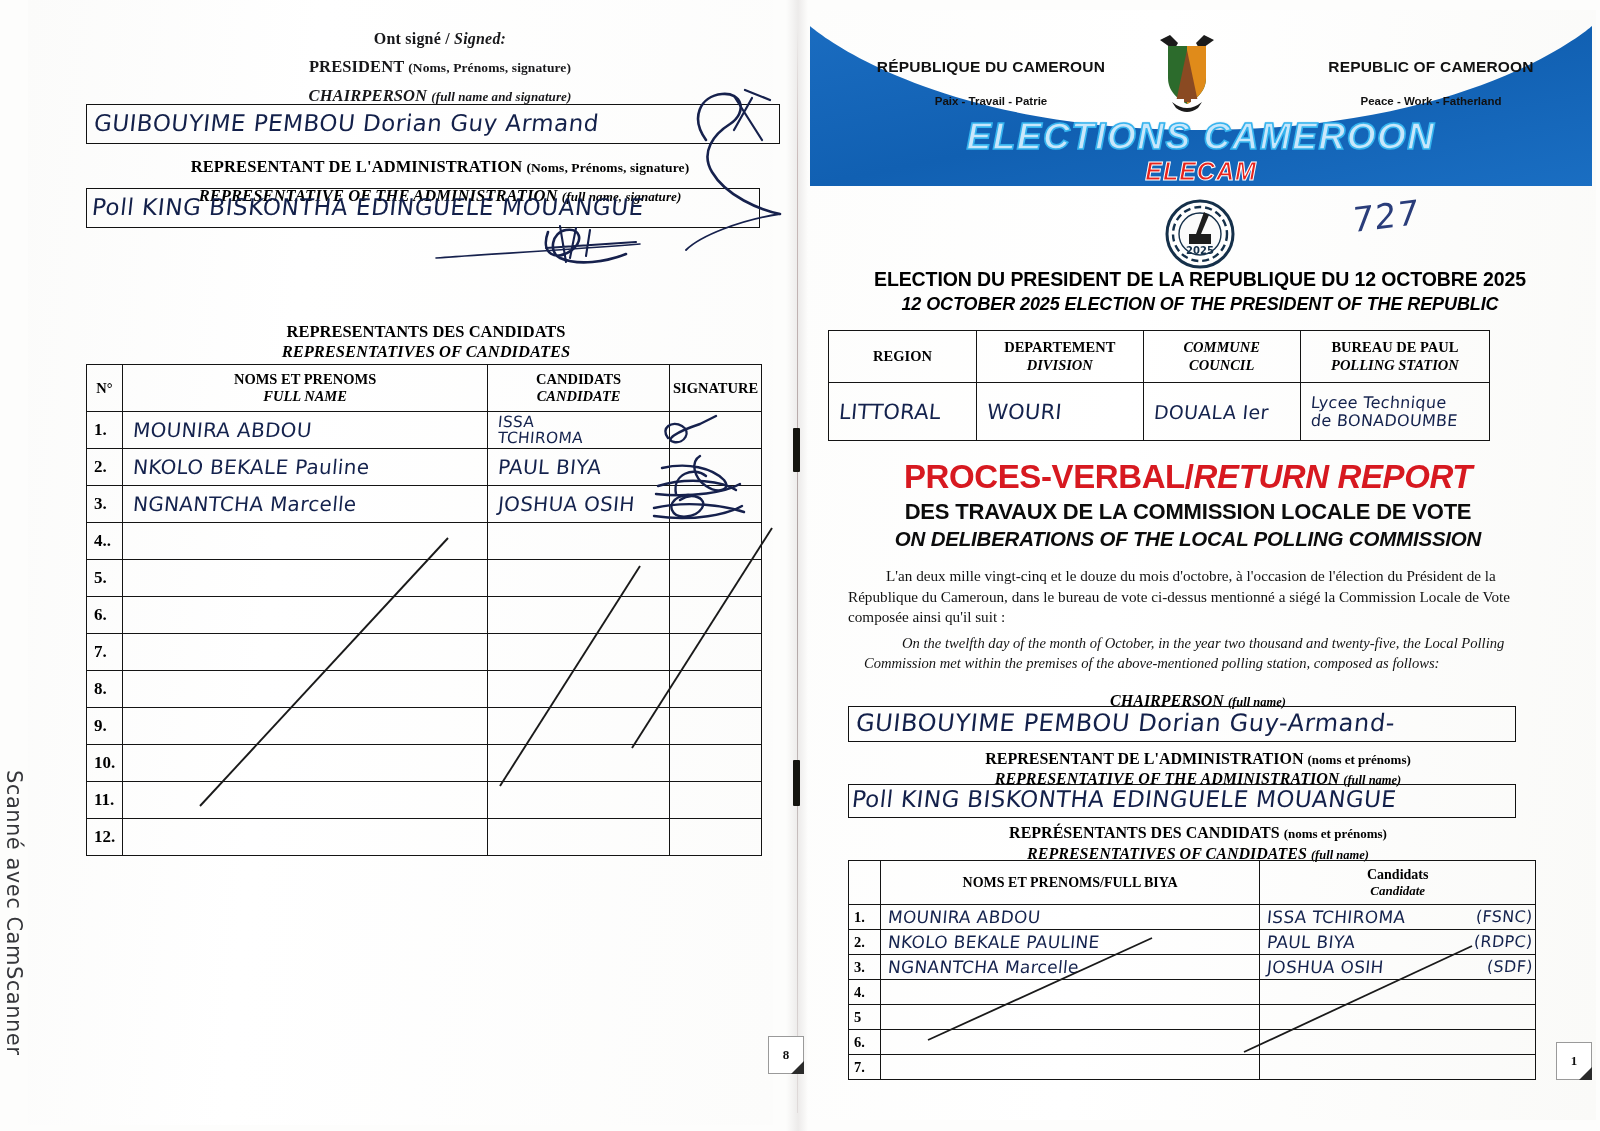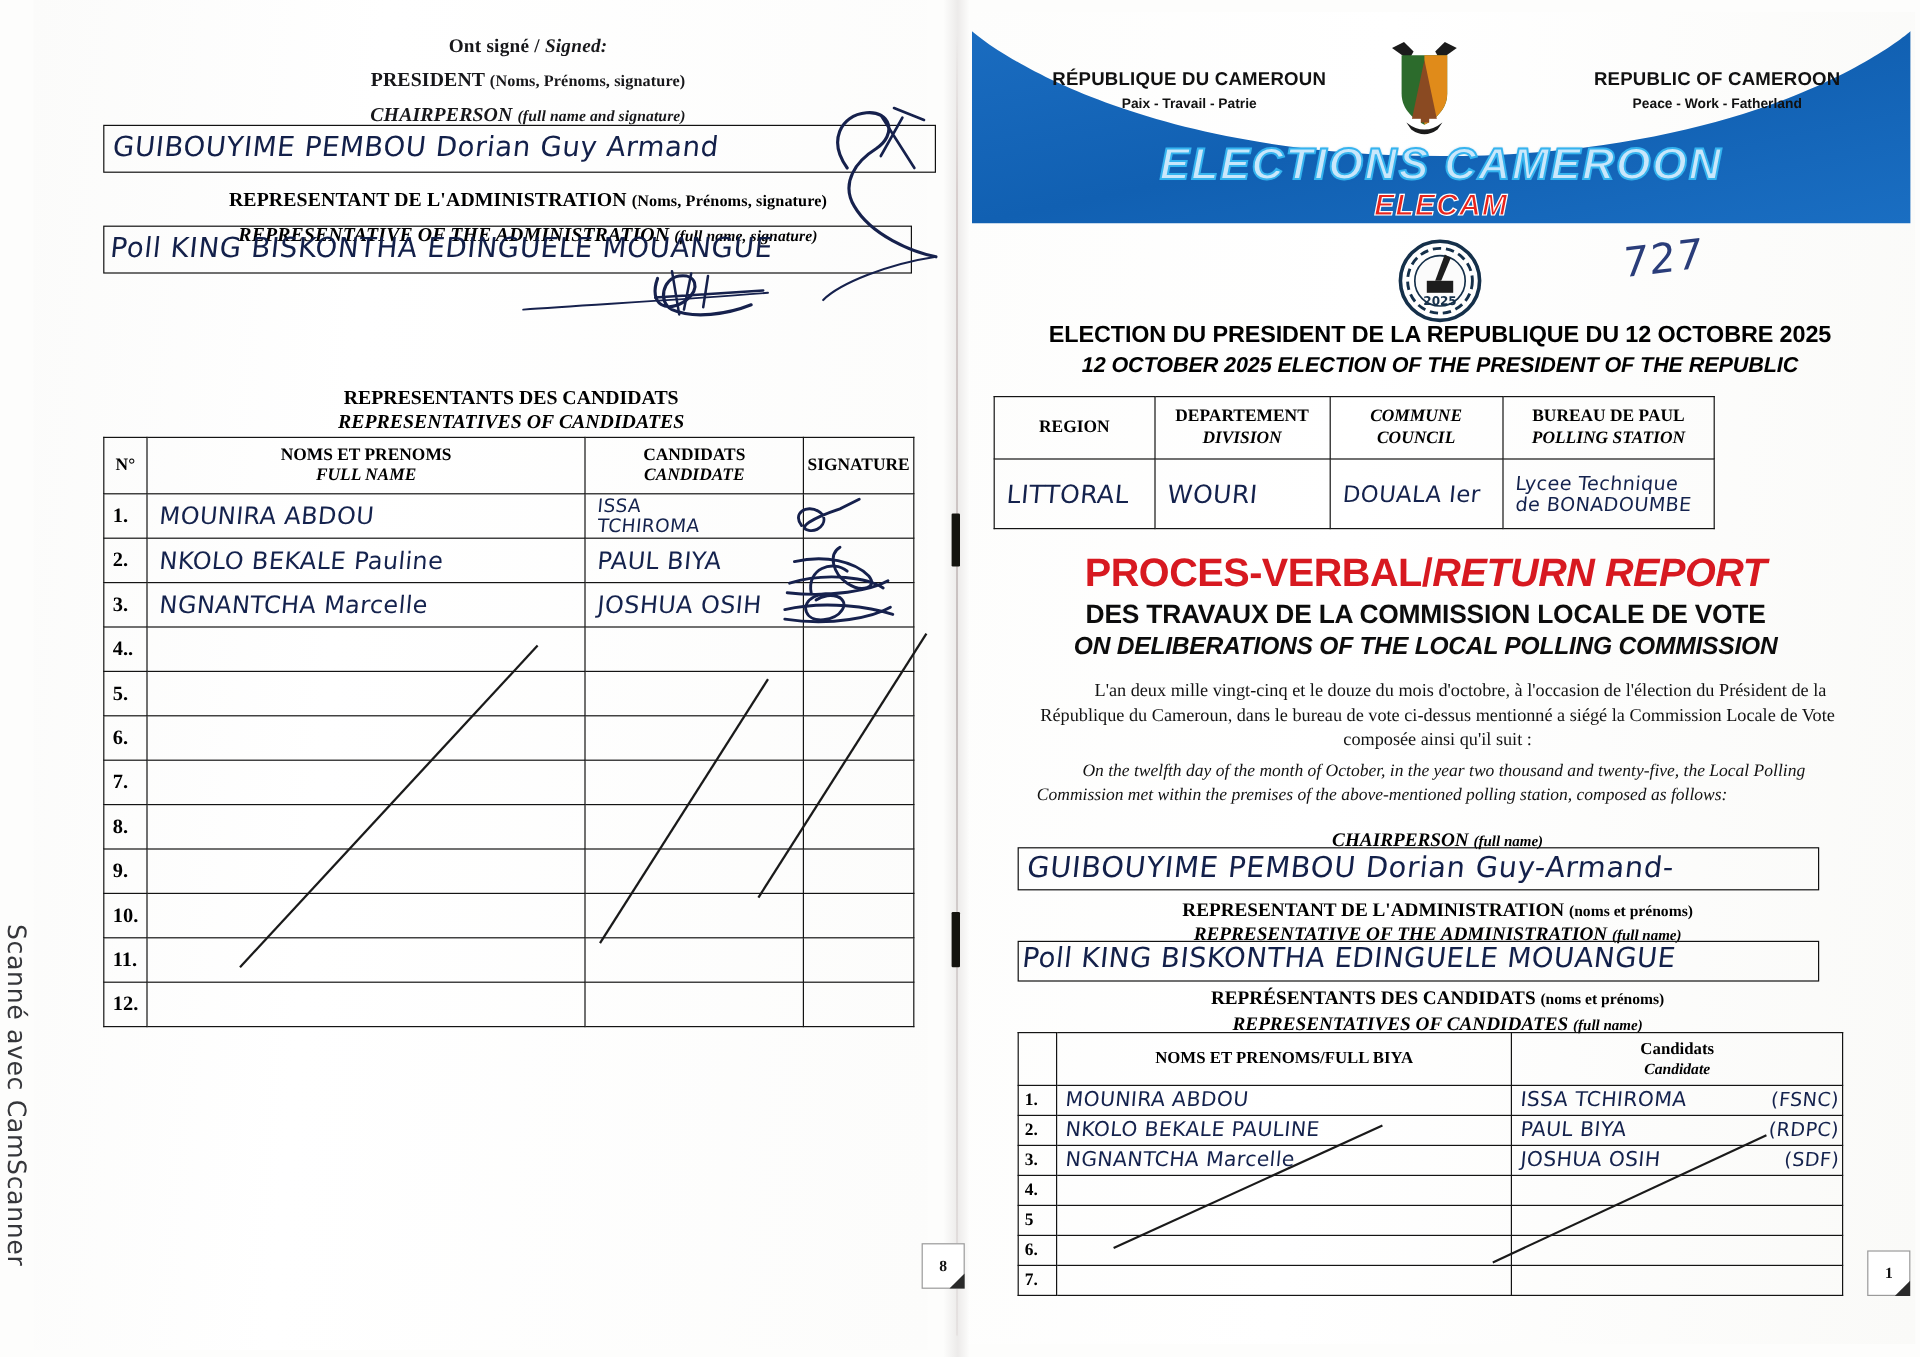--- a/index.html
+++ b/index.html
@@ -125,21 +125,21 @@
     position: absolute; left: 806px; top: 18px; width: 790px; height: 182px;
     overflow: hidden;
   }
   .banner .bg { position:absolute; inset:0; }
   .rep-fr, .rep-en {
     position: absolute; top: 40px; text-align: center; color: #111;
   }
   .rep-fr { left: 60px; width: 250px; }
   .rep-en { left: 500px; width: 250px; }
   .rep-fr .t, .rep-en .t { font-size: 15.5px; font-weight: bold; font-family:"Liberation Sans",sans-serif; letter-spacing:.2px;}
-  .rep-fr .m, .rep-en .m { font-size: 11.5px; font-weight: bold; margin-top: 5px; font-family:"Liberation Sans",sans-serif;}
+  .rep-fr .m, .rep-en .m { font-size: 11.5px; font-weight: bold; margin-top: 19px; font-family:"Liberation Sans",sans-serif;}
 
   .arms { position: absolute; left: 348px; top: 12px; width: 66px; height: 82px; }
 
   .ec-title {
     position: absolute; left: 0; top: 98px; width: 790px; text-align: center;
     font-family: "Liberation Sans", sans-serif;
     font-size: 37px; font-weight: bold; font-style: italic;
     letter-spacing: 1.5px;
     color: #c9e7fb;
     -webkit-text-stroke: 1.6px #35b4ef;
@@ -159,21 +159,21 @@
     font-size: 34px; transform: rotate(-7deg) skewX(-8deg); letter-spacing: 1px;
   }
 
   .r-elec-title {
     position: absolute; left: 830px; top: 268px; width: 740px; text-align: center;
     font-family: "Liberation Sans", sans-serif;
   }
   .r-elec-title .fr { font-size: 19.5px; font-weight: bold; letter-spacing: -.1px; }
   .r-elec-title .en { font-size: 18px; font-weight: bold; font-style: italic; margin-top: 3px; letter-spacing:-.1px;}
 
-  #right-head-table { left: 828px; top: 330px; width: 601px; }
+  #right-head-table { left: 828px; top: 330px; width: 662px; }
   #right-head-table th {
     font-size: 14.5px; font-weight: bold; line-height: 1.2; height: 52px; padding: 4px 2px;
     font-family: "Liberation Serif", serif;
   }
   #right-head-table th .it { display:block; font-style: italic; }
   #right-head-table td { height: 58px; }
   #right-head-table .c1 { width: 160px; }
   #right-head-table .c2 { width: 184px; }
   #right-head-table .c3 { width: 168px; }
   #right-head-table .c4 { width: 200px; }
@@ -185,21 +185,21 @@
   .pv-title .l1 { font-size: 33px; font-weight: bold; color: #d71920; letter-spacing: -.4px; }
   .pv-title .l1 .en { font-style: italic; }
   .pv-title .l2 { font-size: 22px; font-weight: bold; color: #0c0c0c; margin-top: 3px; letter-spacing:-.2px;}
   .pv-title .l3 { font-size: 20.5px; font-weight: bold; font-style: italic; color:#0c0c0c; margin-top: 2px; letter-spacing:-.2px;}
 
   .pv-body {
     position: absolute; left: 848px; top: 566px; width: 700px;
     font-size: 15.2px; line-height: 1.36; color: #121212; text-align: left;
   }
   .pv-body p { margin: 0; }
-  .pv-body p.fr { text-indent: 38px; text-align: center; }
+  .pv-body p.fr { text-indent: 38px; }
   .pv-body p.en { font-style: italic; text-indent: 38px; margin-top: 6px; font-size: 14.6px; margin-left: 16px; }
 
   .r-role {
     position: absolute; width: 700px; left: 848px; text-align: center;
     font-size: 16px; font-weight: bold;
   }
   .r-role .sm { font-size: 13px; font-weight: bold; }
   .r-role.it2 { font-style: italic; }
   .r-role.it2 .sm { font-style: italic; font-size: 12.5px; }
 

